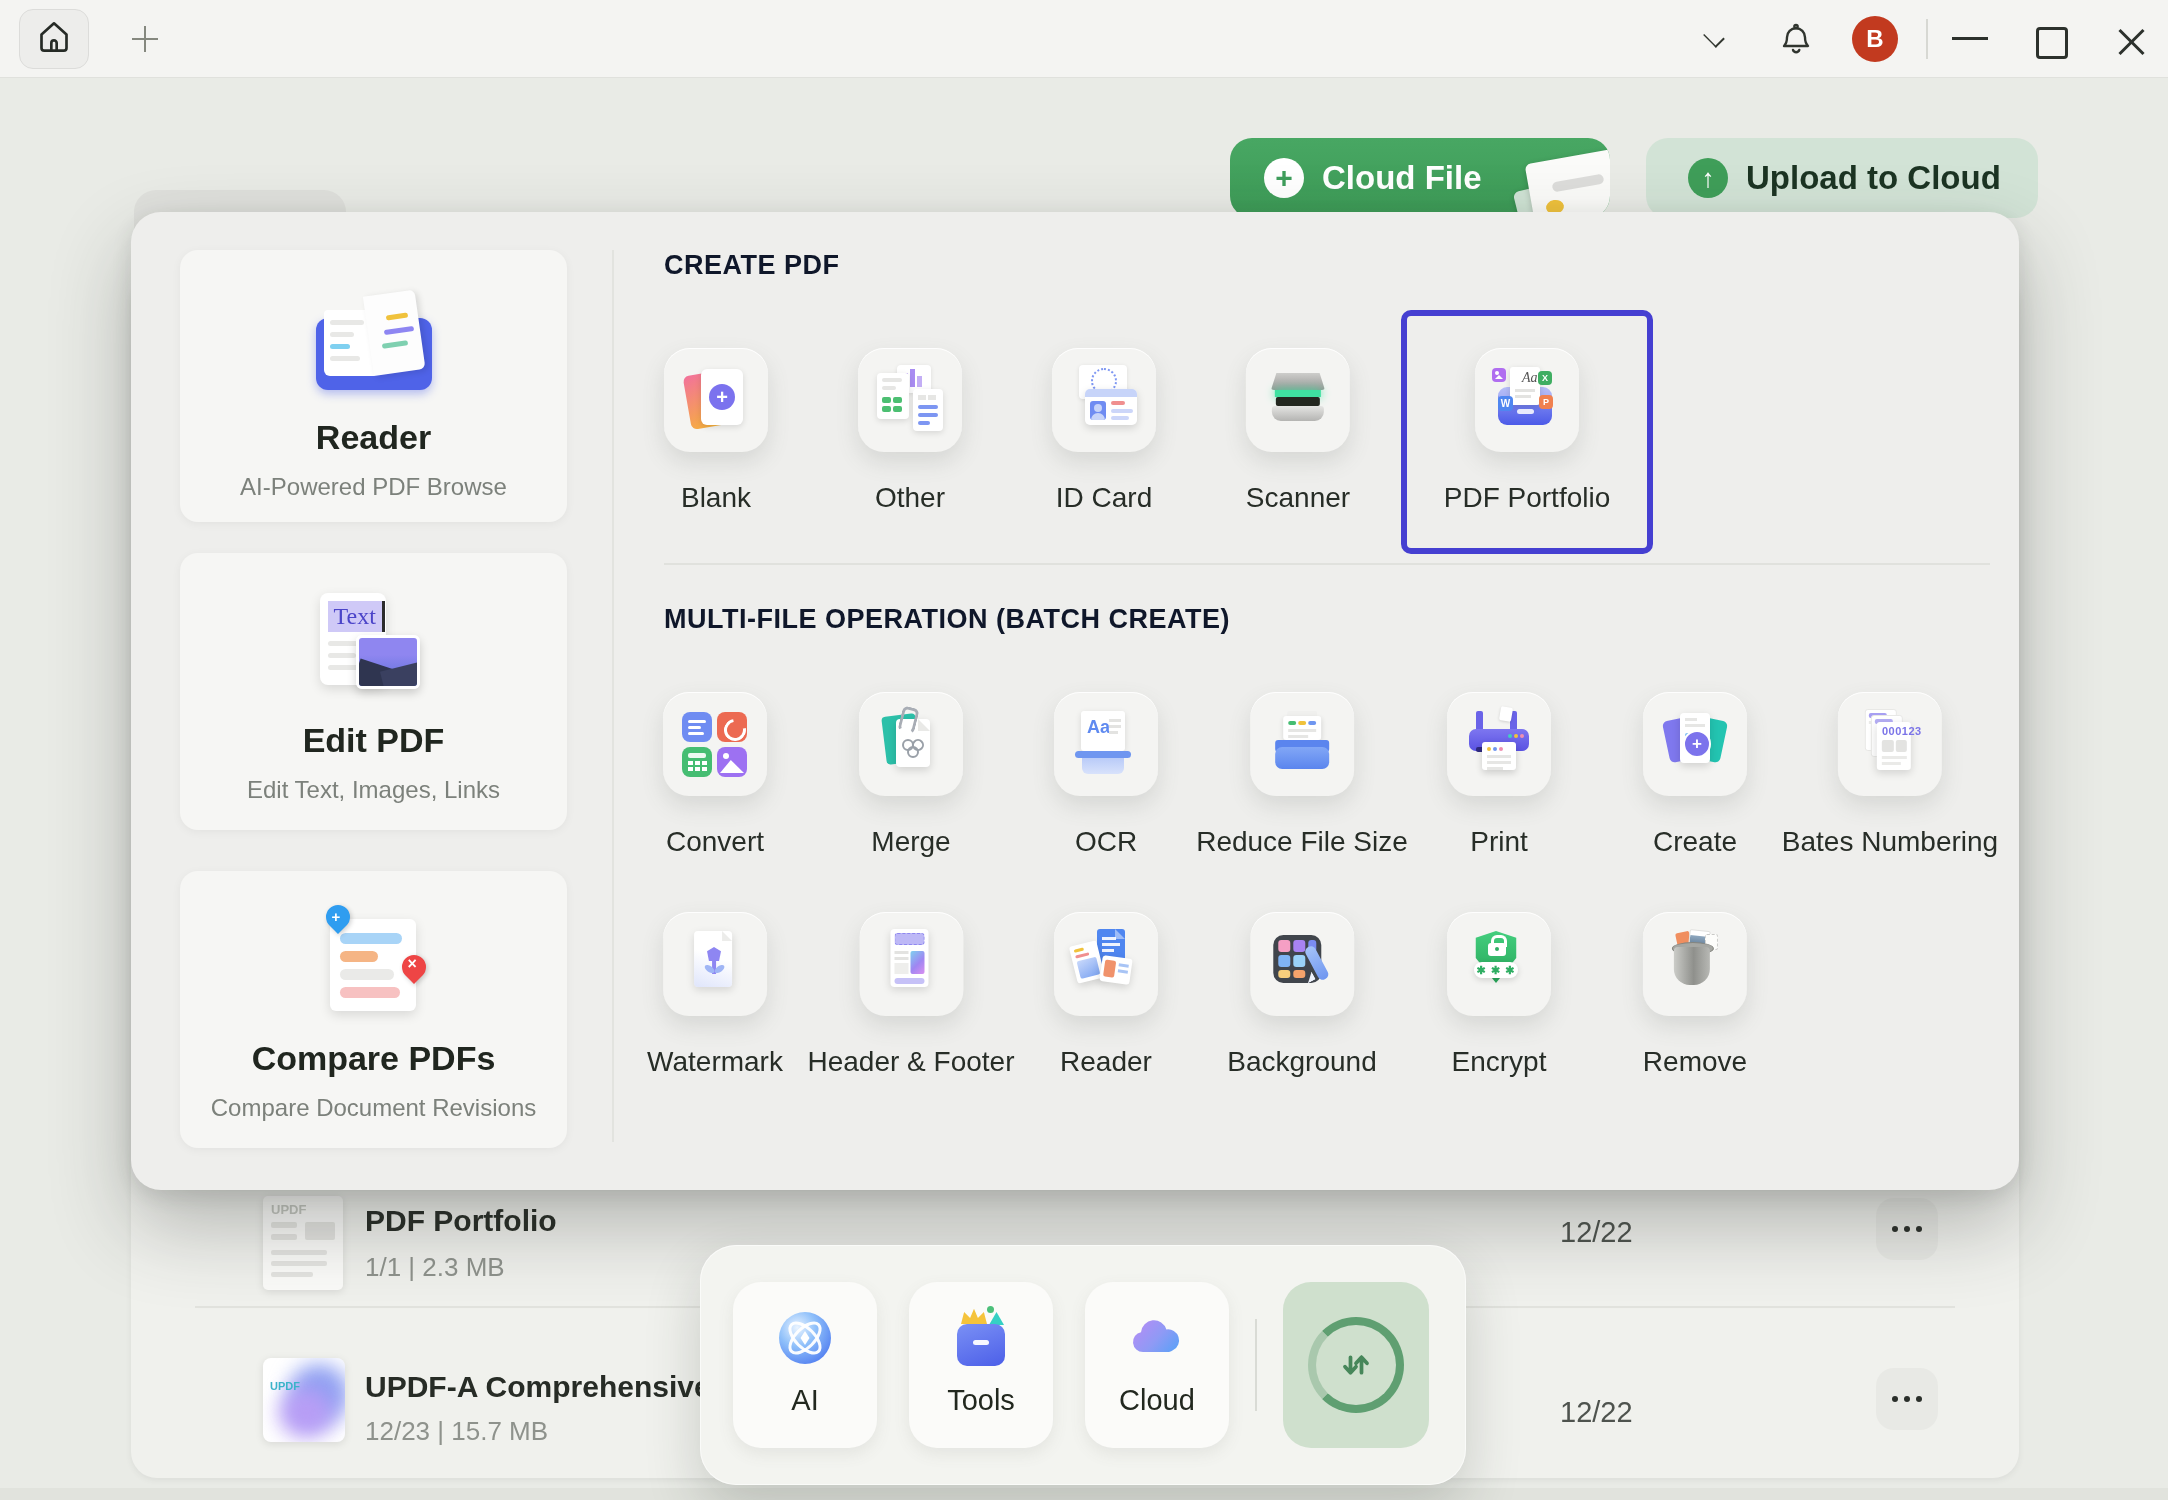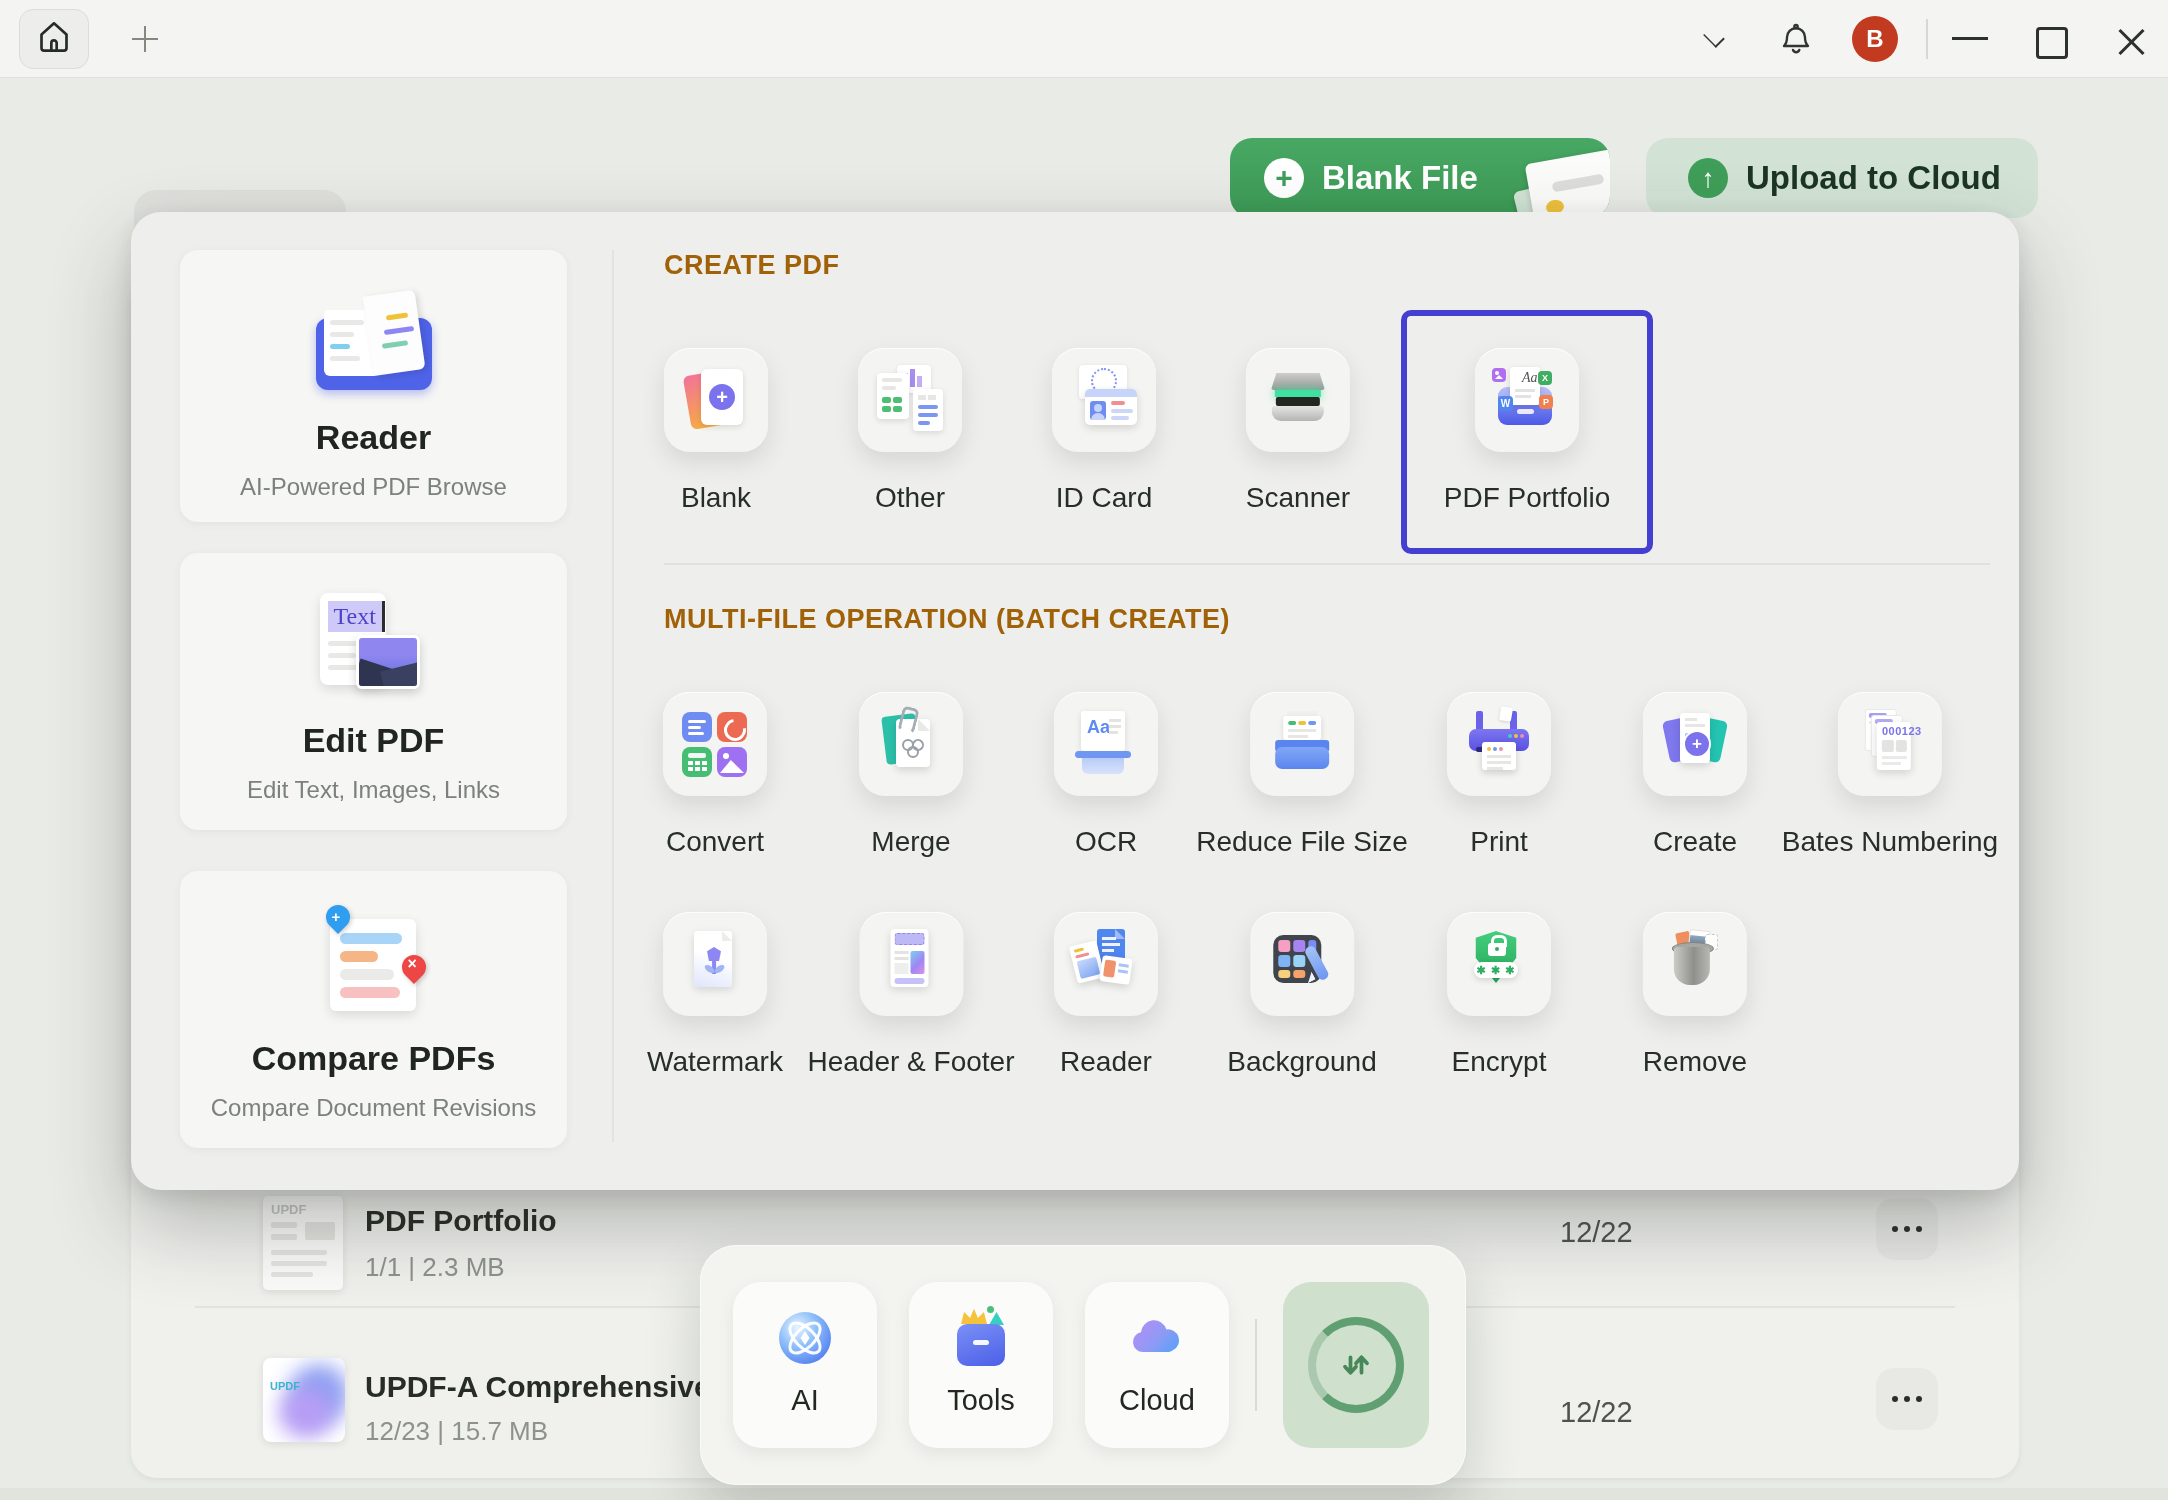--- a/index.html
+++ b/index.html
@@ -52,21 +52,21 @@
   .thumb2{position:absolute;left:263px;top:1358px;width:82px;height:84px;background:#fff;border-radius:8px;box-shadow:0 2px 8px rgba(0,0,0,.10);z-index:2;overflow:hidden;}
   .thumb2 .blob1{position:absolute;left:26px;top:6px;width:60px;height:60px;border-radius:50%;background:#8fa0f2;filter:blur(10px);}
   .thumb2 .blob2{position:absolute;left:16px;top:30px;width:54px;height:50px;border-radius:50%;background:#b79df5;filter:blur(10px);}
   .thumb2 .tl{position:absolute;left:7px;top:22px;font-size:11px;font-weight:bold;color:#3bb3c9;z-index:2;}
   .gline{position:absolute;background:#e4e4e1;border-radius:2px;}
 
   
   .modal{position:absolute;left:131px;top:212px;width:1888px;height:978px;background:#eeeeec;border-radius:30px;z-index:20;box-shadow:0 36px 80px rgba(42,48,42,.30),0 6px 20px rgba(42,48,42,.12);}
   .vdiv{position:absolute;left:481px;top:38px;width:2px;height:892px;background:#e2e3df;}
   .hdiv{position:absolute;left:533px;top:351px;width:1326px;height:2px;background:#e0e1dd;}
-  .ovheading{position:absolute;font-size:27px;font-weight:bold;color:#a16207;letter-spacing:.5px;white-space:nowrap;}
+  .ovheading{position:absolute;font-size:27px;font-weight:bold;color:#0f172a;letter-spacing:.5px;white-space:nowrap;}
   .lcard{position:absolute;left:49px;width:387px;background:#f6f6f4;border-radius:18px;box-shadow:0 2px 10px rgba(0,0,0,.05);display:flex;flex-direction:column;align-items:center;}
   .lcard .cicon{position:relative;width:160px;height:110px;margin-top:40px;}
   .lcard .ctitle{font-size:34px;font-weight:bold;color:#20261f;margin-top:18px;white-space:nowrap;}
   .lcard .csub{font-size:24px;color:#7c817b;margin-top:16px;white-space:nowrap;}
   .gitem{position:absolute;transform:translateX(-50%);display:flex;flex-direction:column;align-items:center;z-index:2;}
   .gitem.selected{border:6px solid #453fd1;border-radius:10px;width:252px;box-sizing:border-box;padding:32px 0 34px;}
   .tile{width:104px;height:104px;border-radius:26px;background:#f4f4f2;box-shadow:0 10px 22px rgba(95,100,92,.16),0 1px 0 rgba(255,255,255,.9) inset;position:relative;}
   .art{position:absolute;left:17px;top:17px;width:70px;height:70px;}
   .tlabel{margin-top:30px;font-size:28px;color:#272d27;white-space:nowrap;}
 
@@ -124,21 +124,21 @@
     <span class="tab-label">Recent</span>
   </div>
   <div class="tab-starred">
     <span class="tab-label" style="color:#272d29;">Starred</span>
   </div>
 
   <div class="btn-open">
     <span class="oc">
         <span>+</span>
       </span>
-    <span class="ol">Blank File</span>
+    <span class="ol">Cloud File</span>
     <span class="of-card" style="left:288px;top:46px;width:66px;height:52px;background:#cfe3d4;transform:rotate(-14deg);"></span>
     <span class="of-card" style="left:300px;top:18px;width:92px;height:70px;transform:rotate(-10deg);"></span>
     <span class="a" style="left:322px;top:40px;width:52px;height:10px;background:#dddddb;border-radius:5px;transform:rotate(-10deg);"></span>
     <span class="a" style="left:316px;top:62px;width:18px;height:14px;background:#f0c23c;border-radius:50%;transform:rotate(-10deg);"></span>
   </div>
   <div class="btn-upload">
     <span class="uc">
         <span>↑</span>
       </span>
     <span class="ul">Upload to Cloud</span>

